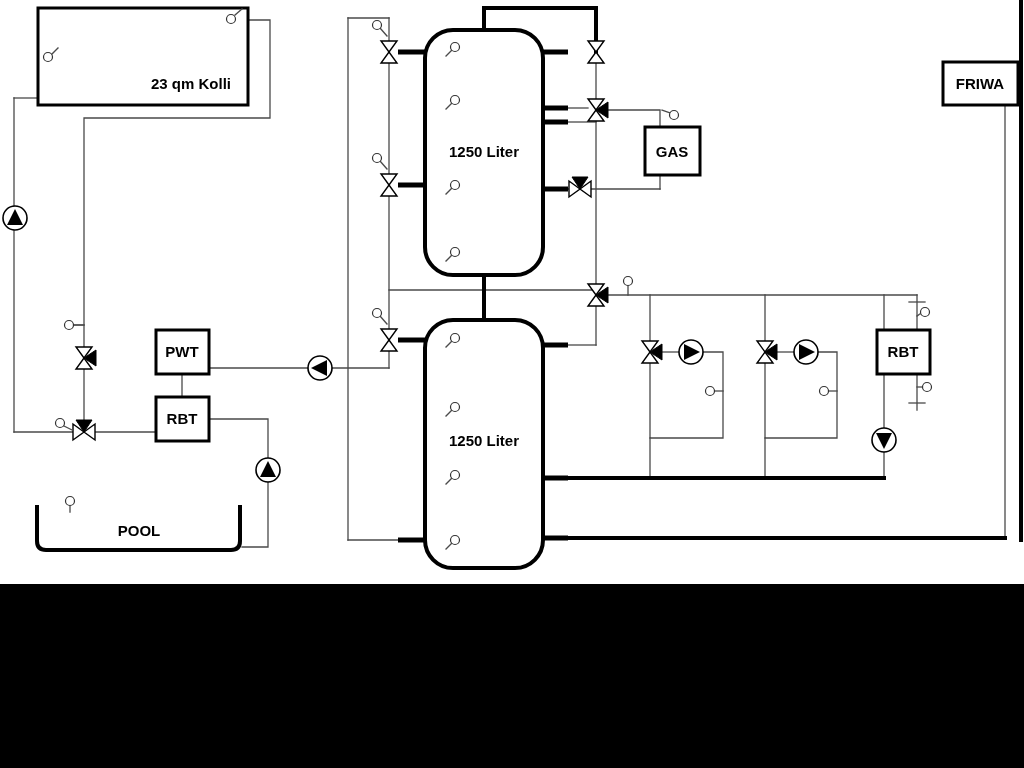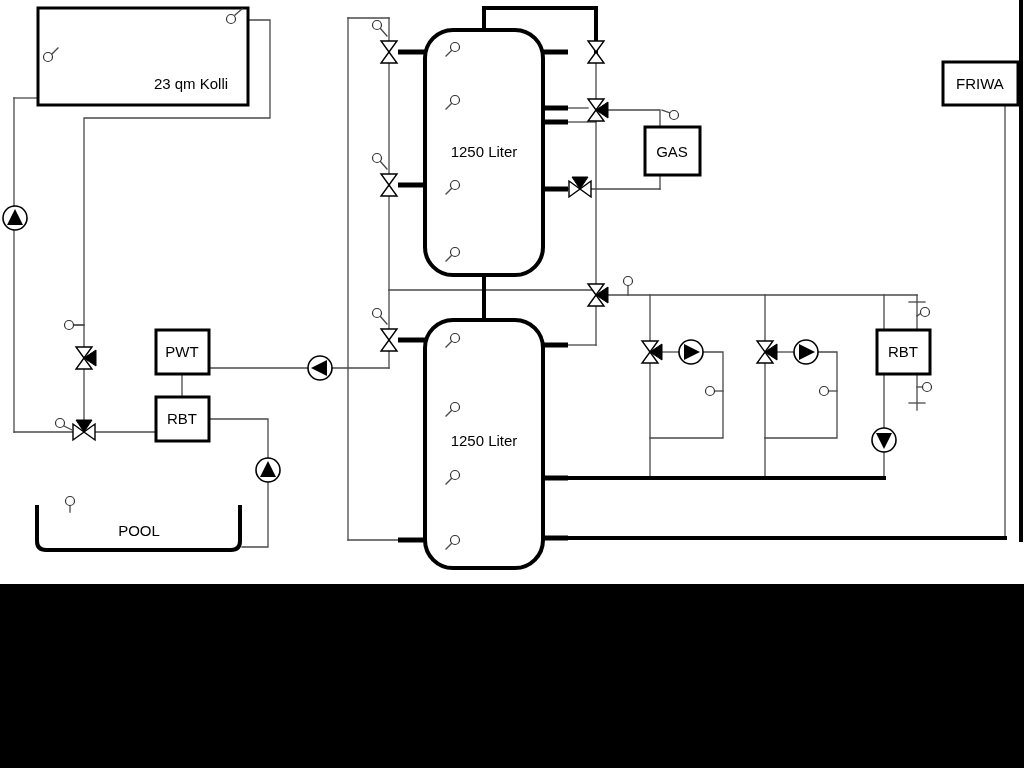--- a/index.html
+++ b/index.html
@@ -1,17 +1,17 @@
 <!DOCTYPE html>
 <html><head>
 <meta charset="utf-8">
 <style>
   html,body{margin:0;padding:0;background:#000;}
   .stage{position:relative;width:1024px;height:594px;background:#ffffff;overflow:hidden;
-         font-family:"Liberation Sans", sans-serif;}
+         font-family:"Liberation Sans", sans-serif;font-weight:bold;}
   svg{display:block;}
   text{font-family:"Liberation Sans", sans-serif;font-size:15px;fill:#000;}
   .thin{stroke:#4a4a4a;stroke-width:1.3;fill:none;stroke-linecap:square;}
   .pipe{stroke:#000;stroke-width:4;fill:none;stroke-linecap:square;}
   .stub{stroke:#000;stroke-width:5;fill:none;stroke-linecap:butt;}
   .boxx{fill:#fff;stroke:#000;stroke-width:3;}
   .tank{fill:#fff;stroke:#000;stroke-width:4;}
   .pump-body{fill:#fff;stroke:#000;stroke-width:1.6;}
   .pump-tri{fill:#000;stroke:none;}
 </style>

